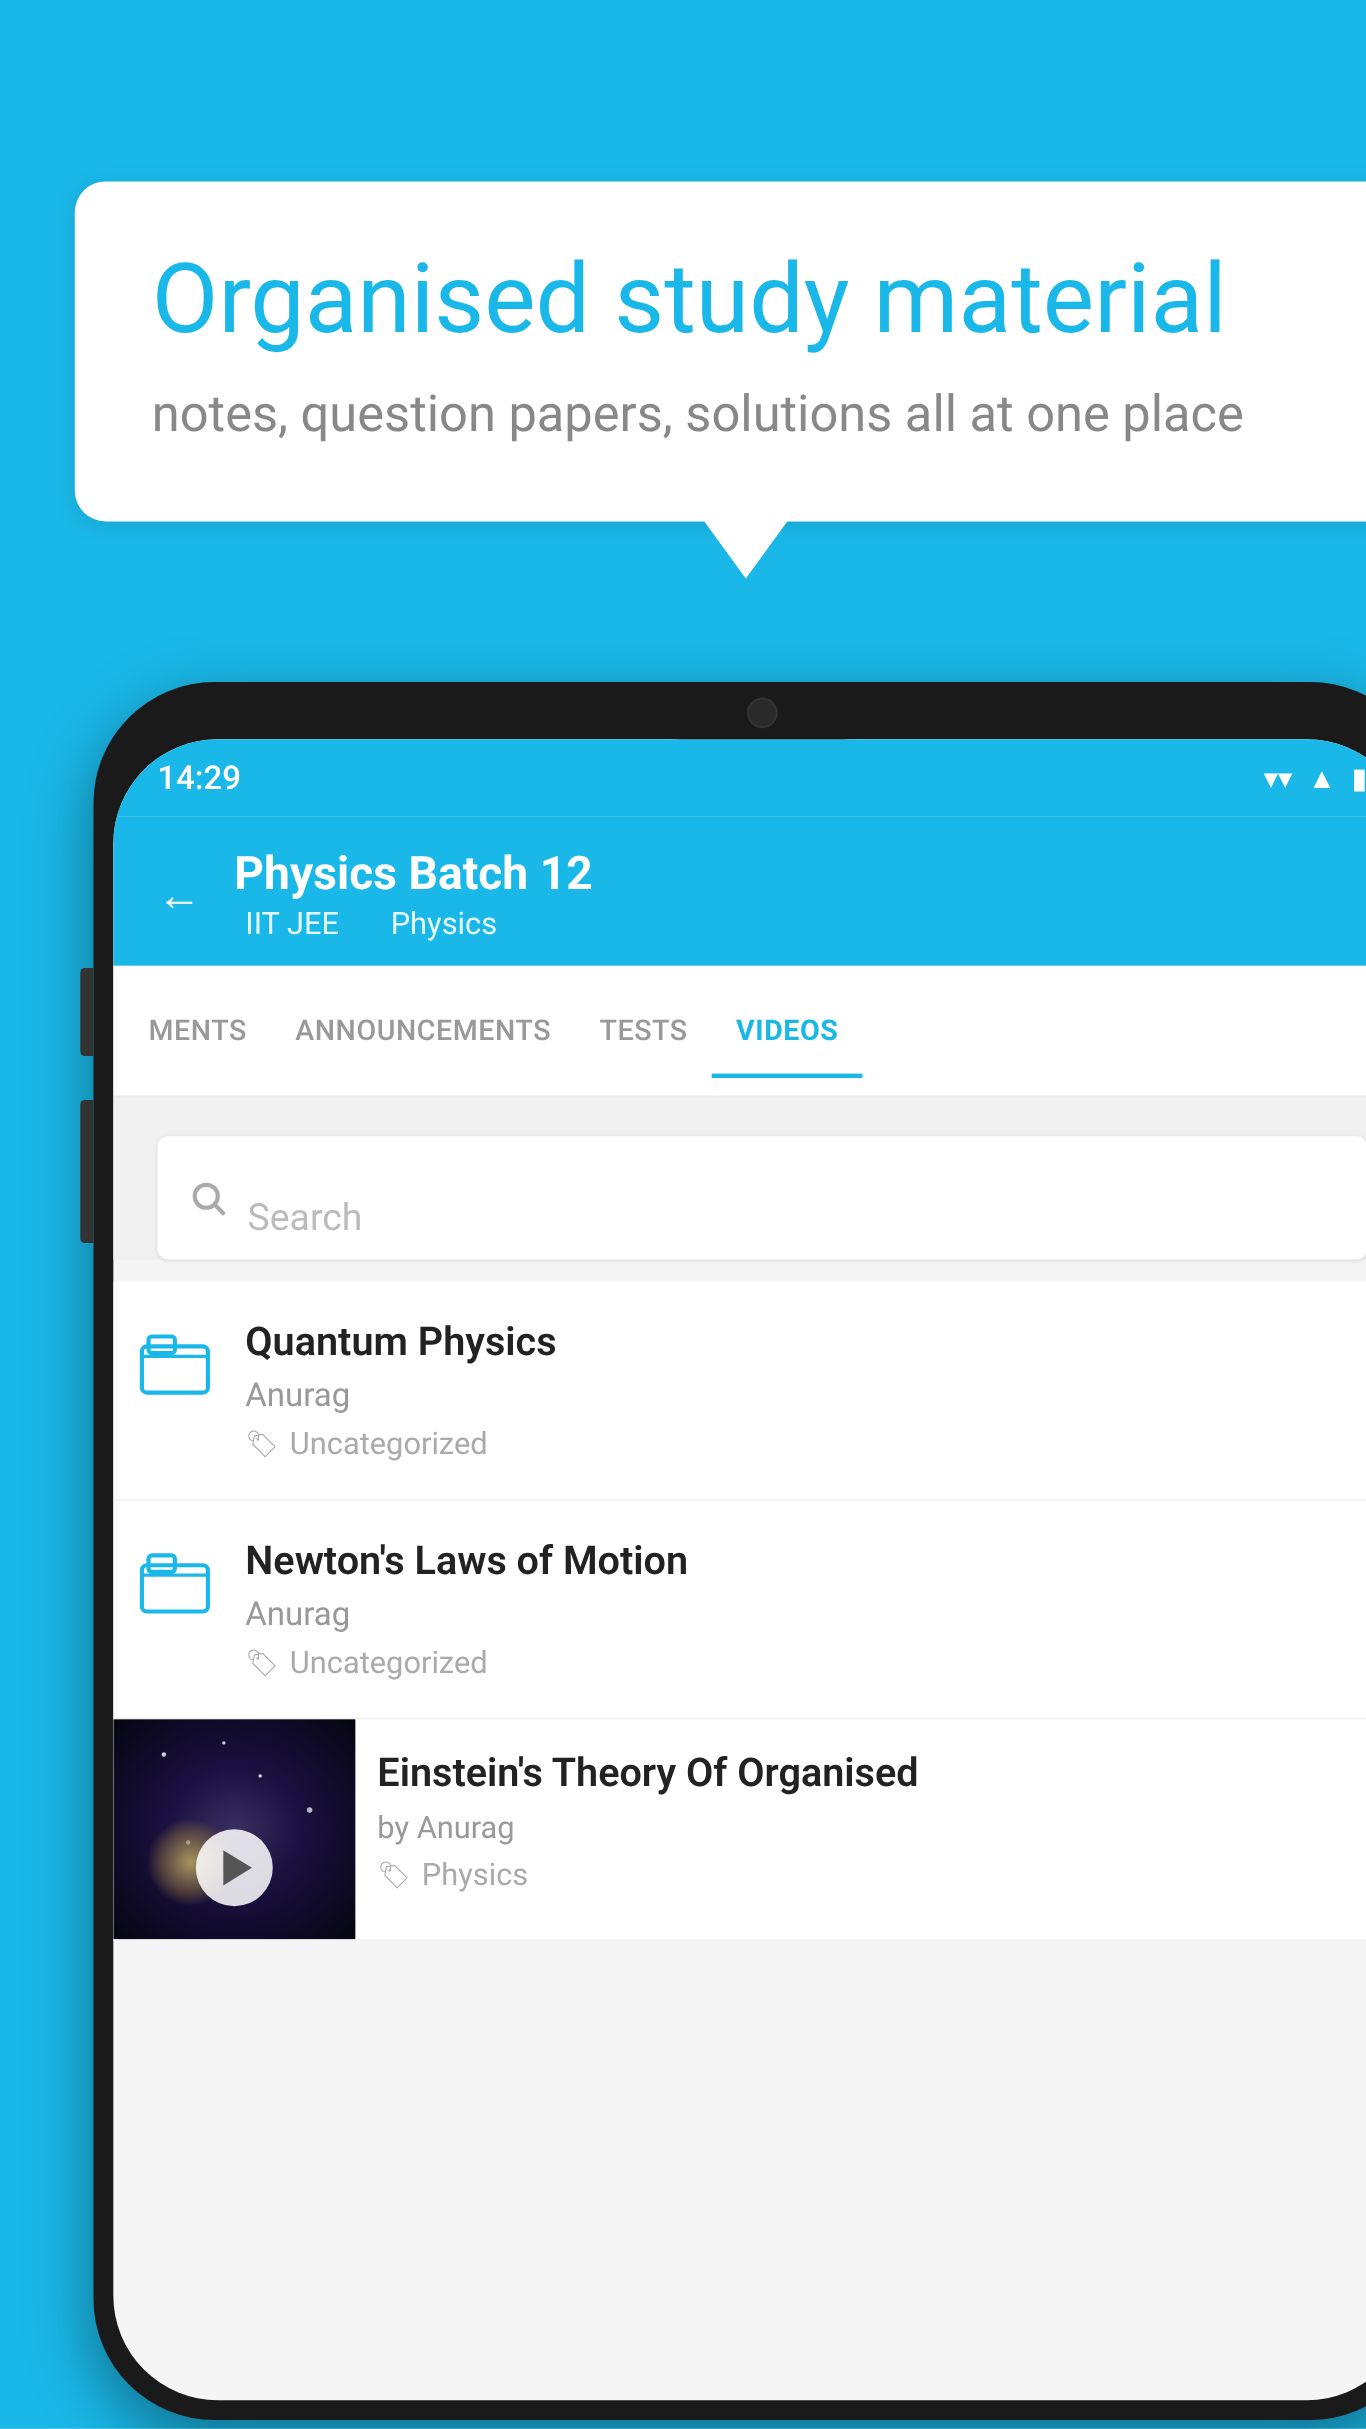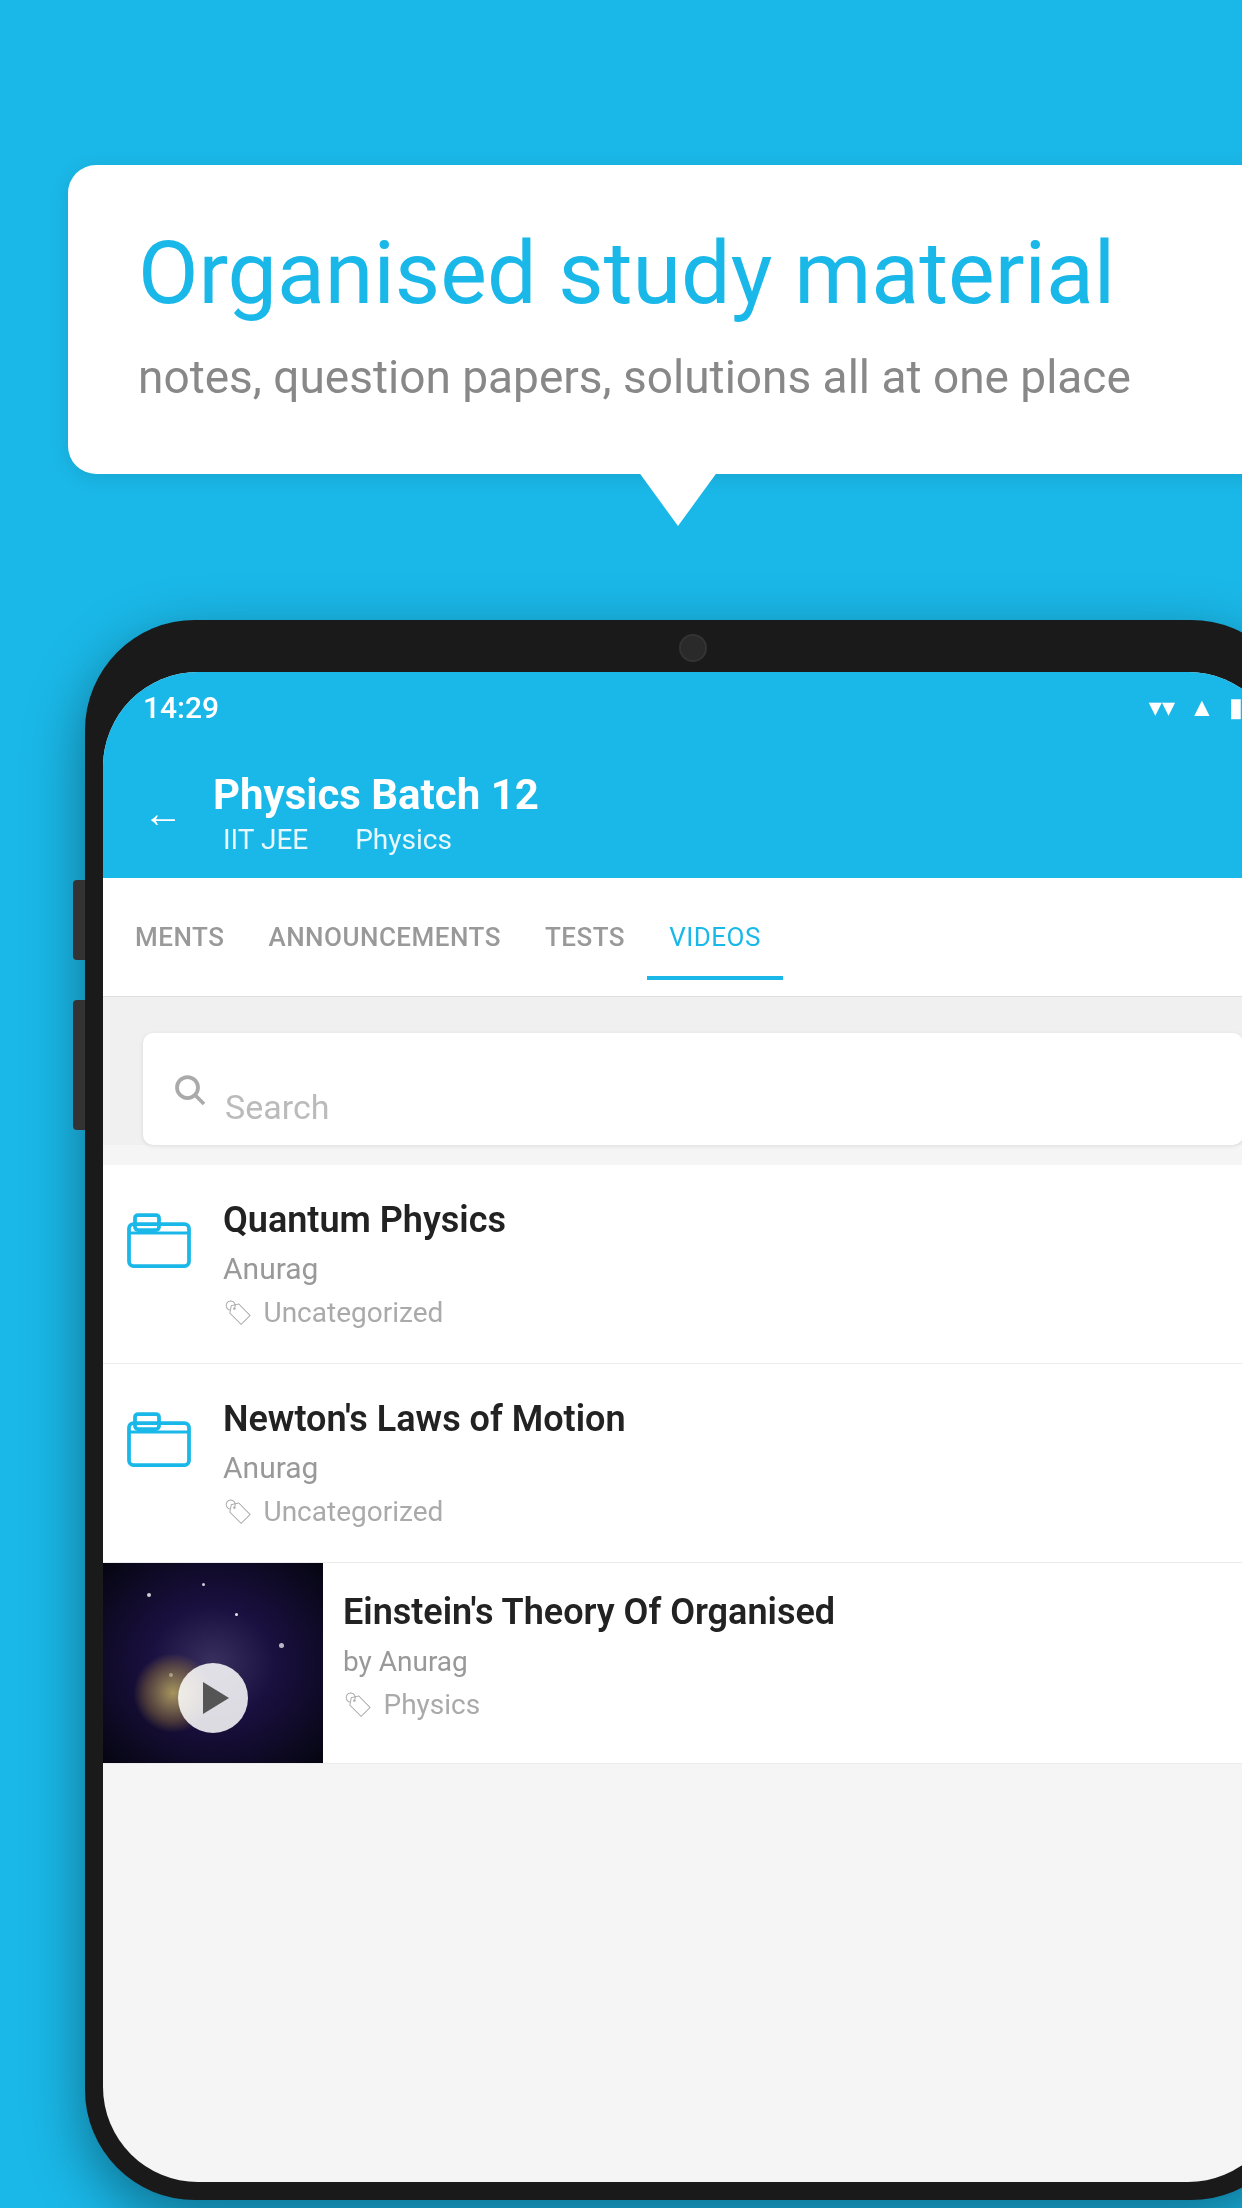--- a/index.html
+++ b/index.html
@@ -193,21 +193,21 @@
       font-size: 26px;
       color: #999;
       font-weight: 500;
       letter-spacing: 0.5px;
       text-transform: uppercase;
       cursor: pointer;
       position: relative;
     }
     .tab.active {
       color: #1ab8e8;
-      font-weight: 400;
+      font-weight: 700;
     }
     .tab.active::after {
       content: '';
       position: absolute;
       bottom: 0;
       left: 0;
       right: 0;
       height: 4px;
       background: #1ab8e8;
     }

